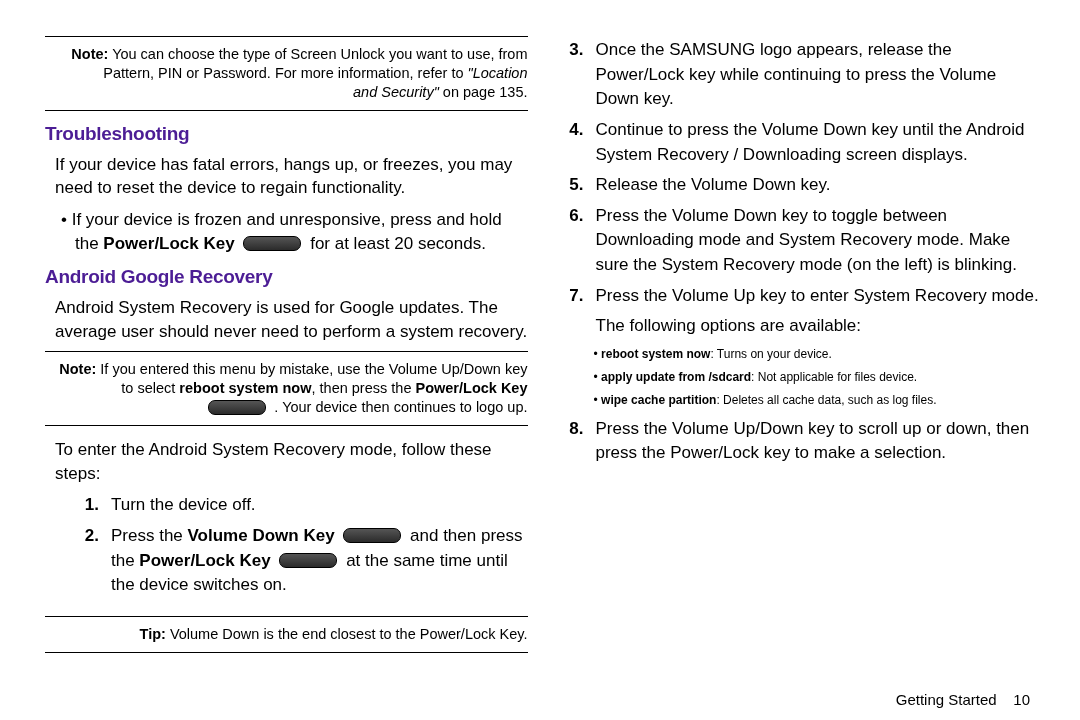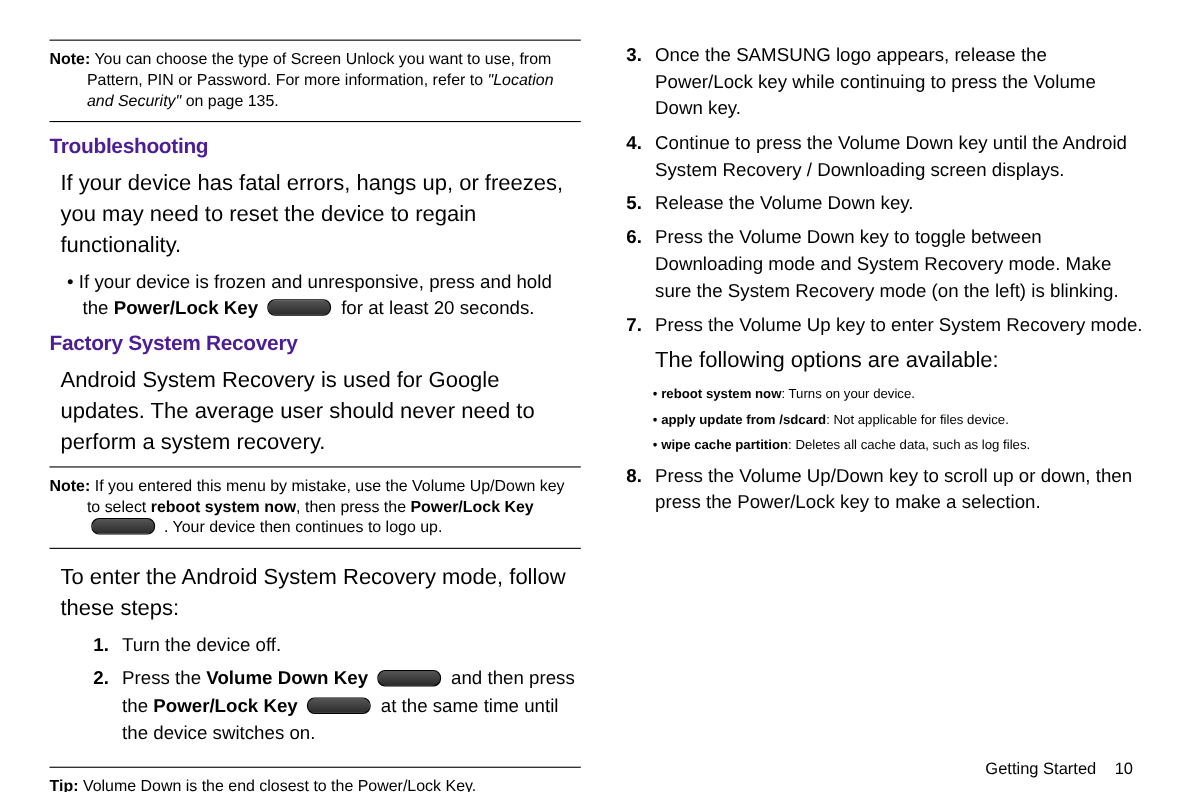--- a/index.html
+++ b/index.html
@@ -24,35 +24,36 @@
     width: 490px;
     box-sizing: border-box;
   }
   .note-box {
     border-top: 1.5px solid #000;
     border-bottom: 1.5px solid #000;
     padding: 8px 0 8px 0;
     margin: 6px 0 12px 0;
     font-size: 14.5px;
     line-height: 1.3;
+    text-align: right;
   }
   .note-lead {
     font-weight: bold;
   }
   .section-title {
     color: #0b3e7b;
     font-weight: 900;
     font-size: 19px;
     margin: 10px 0 8px 0;
     font-family: Arial, Helvetica, sans-serif;
     letter-spacing: -0.3px;
   }
   .section-title.accent { color:#4c1d95; }
   .bodytext {
-    font-size: 20px;
+    font-size: 17px;
     line-height: 1.4;
     margin: 6px 0 8px 10px;
   }
   .bullet {
     font-size: 17px;
     line-height: 1.4;
     margin: 6px 0 6px 16px;
     padding-left: 14px;
     text-indent: -14px;
   }
@@ -121,21 +122,21 @@
 
     <div class="section-title accent">Troubleshooting</div>
     <div class="bodytext">If your device has fatal errors, hangs up, or freezes, you may need to reset the device to regain functionality.</div>
 
     <div class="bullet">
       <span>If your device is frozen and unresponsive, press and hold the </span><span class="bold">Power/Lock Key</span>
       <span class="inline-key"></span>
       <span> for at least 20 seconds.</span>
     </div>
 
-    <div class="section-title accent">Factory System Recovery</div>
+    <div class="section-title accent">Android Google Recovery</div>
     <div class="bodytext">Android System Recovery is used for Google updates. The average user should never need to perform a system recovery.</div>
 
     <div class="note-box">
       <div style="padding-left:34px; text-indent:-34px;">
         <span class="note-lead">Note:</span><span> If you entered this menu by mistake, use the Volume Up/Down key to select </span><span class="bold">reboot system now</span><span>, then press the </span><span class="bold">Power/Lock Key</span>
         <span class="inline-key"></span><span> . Your device then continues to logo up.</span>
       </div>
     </div>
 
     <div class="bodytext" style="margin-left:10px;">To enter the Android System Recovery mode, follow these steps:</div>

